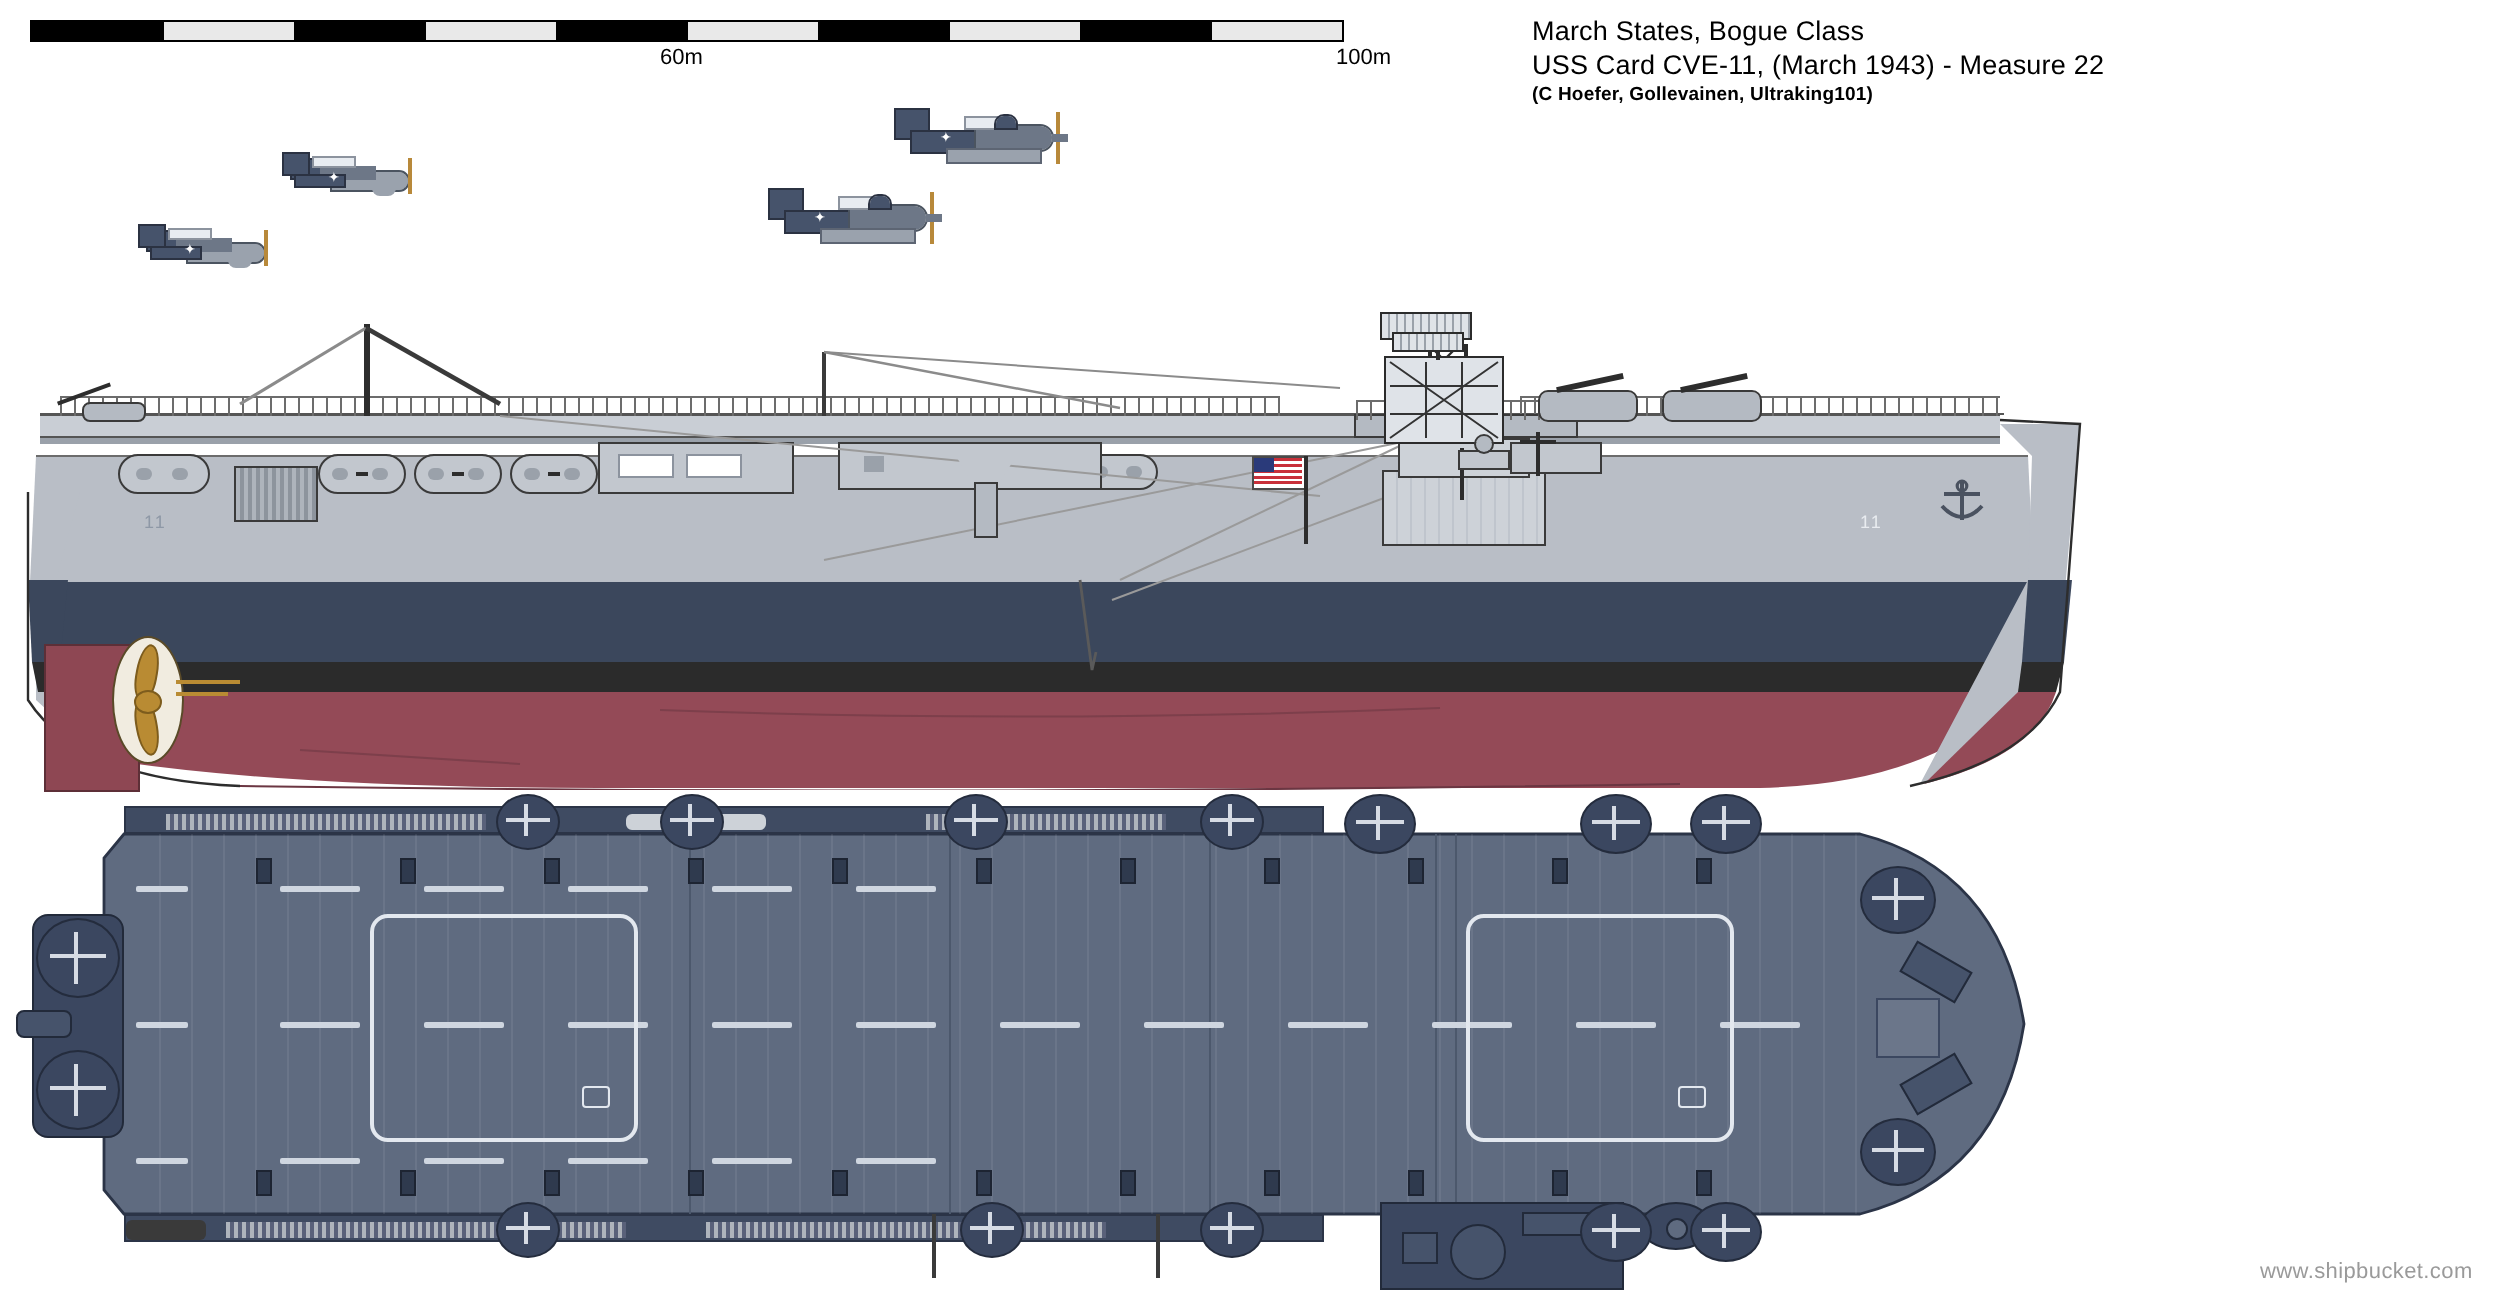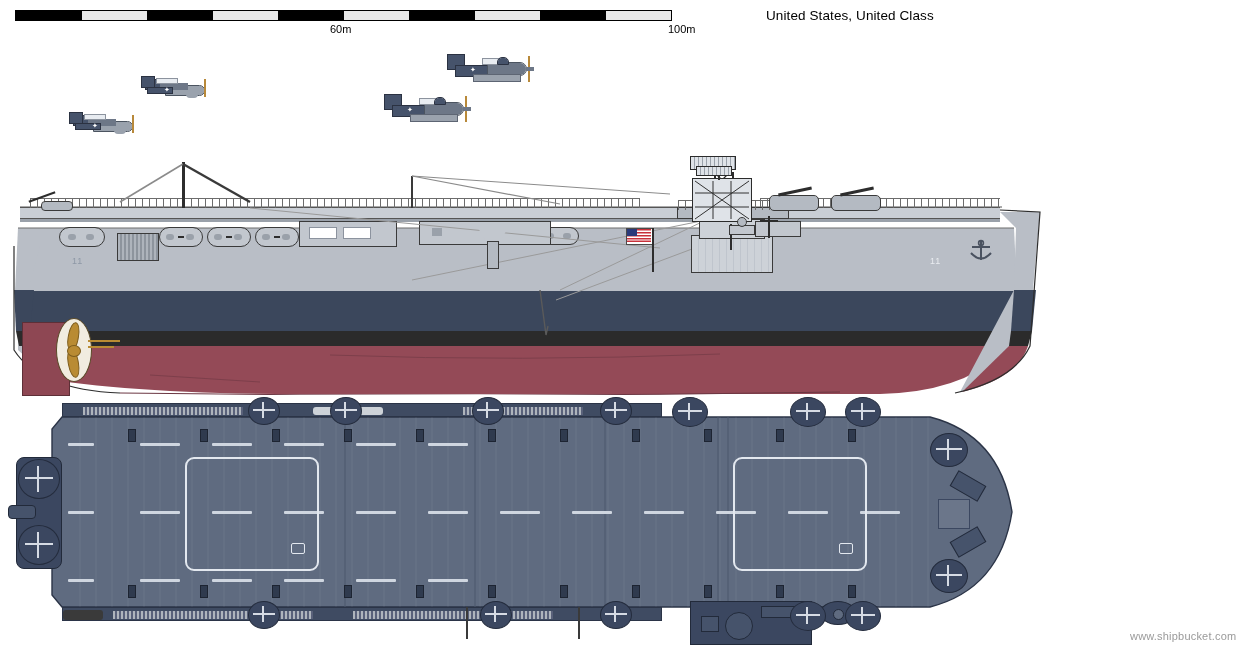--- a/index.html
+++ b/index.html
@@ -76,21 +76,23 @@
   <div class="seg off"></div>
   <div class="seg on"></div>
   <div class="seg off"></div>
   <div class="seg on"></div>
   <div class="seg off"></div>
 </div>
 <div class="abs scale-lab" id="lab50">60m</div>
 <div class="abs scale-lab" id="lab100">100m</div>
 
 <div class="abs" id="titleblock">
-  <div class="t1">United States, United Class</div>
+  <div class="t1">March States, Bogue Class</div>
+  <div class="t2">USS Card CVE-11, (March 1943) - Measure 22</div>
+  <div class="t3">(C Hoefer, Gollevainen, Ultraking101)</div>
 </div>
 
 <div class="abs" id="watermark">www.shipbucket.com</div>
 
 <div class="abs plane" style="left:70px;top:112px;width:72px;height:26px;">
   <div class="abs p-top" style="left:4px;top:4px;width:30px;height:9px;outline:1px solid #2b3242;"></div>
   <div class="abs p-top" style="left:0px;top:1px;width:12px;height:10px;outline:1px solid #2b3242;"></div>
   <div class="abs p-bot" style="left:24px;top:10px;width:38px;height:9px;outline:1px solid #4b5460;border-radius:0 6px 6px 0;"></div>
   <div class="abs p-mid" style="left:18px;top:7px;width:28px;height:7px;"></div>
   <div class="canopy" style="left:14px;top:2px;width:20px;height:4px;"></div>

